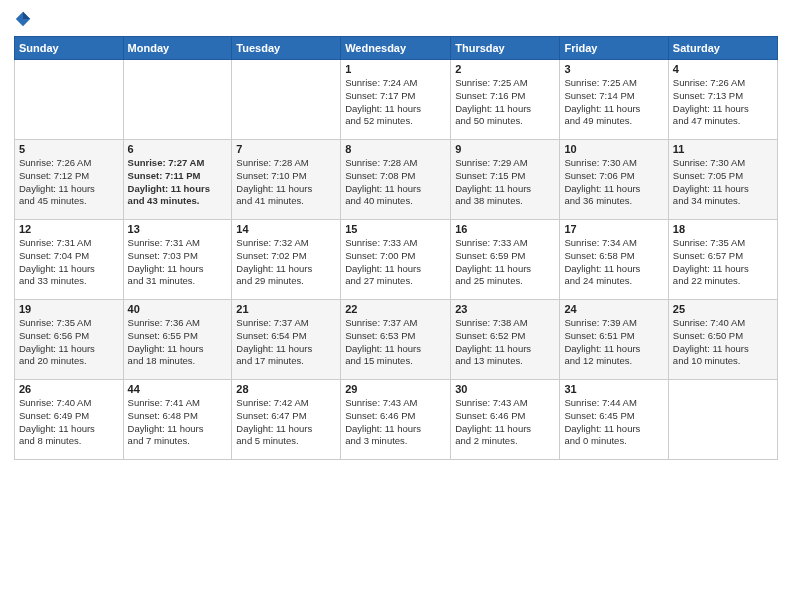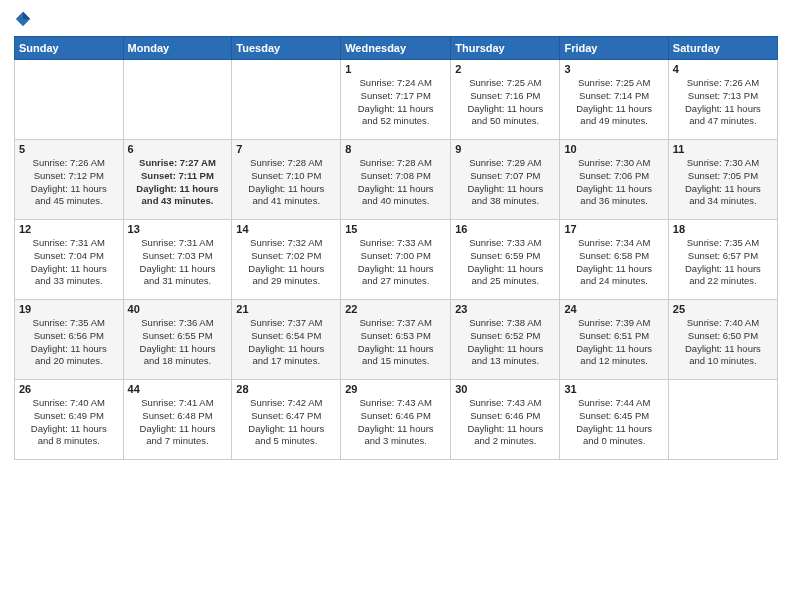--- a/index.html
+++ b/index.html
@@ -89,21 +89,20 @@
       font-weight: bold;
       font-size: 11px;
       color: #222;
       display: block;
       margin-bottom: 2px;
     }
     .day-info {
       font-size: 9.5px;
       color: #333;
       line-height: 1.35;
-      text-align: center;
     }
     .empty-cell {
       background: #fff !important;
     }
   </style>
 </head>
 <body>
 
 <div class="page">
   <div class="header">
@@ -194,21 +193,21 @@
           <td style="background: rgb(245, 245, 245);">
             <span class="day-num">8</span>
             <div class="day-info" style="white-space: pre-wrap;">Sunrise: 7:28 AM
 Sunset: 7:08 PM
 Daylight: 11 hours
 and 40 minutes.</div>
           </td>
           <td style="background: rgb(245, 245, 245);">
             <span class="day-num">9</span>
             <div class="day-info" style="white-space: pre-wrap;">Sunrise: 7:29 AM
-Sunset: 7:07 PM
+Sunset: 7:15 PM
 Daylight: 11 hours
 and 38 minutes.</div>
           </td>
           <td style="background: rgb(245, 245, 245);">
             <span class="day-num">10</span>
             <div class="day-info" style="white-space: pre-wrap;">Sunrise: 7:30 AM
 Sunset: 7:06 PM
 Daylight: 11 hours
 and 36 minutes.</div>
           </td>

